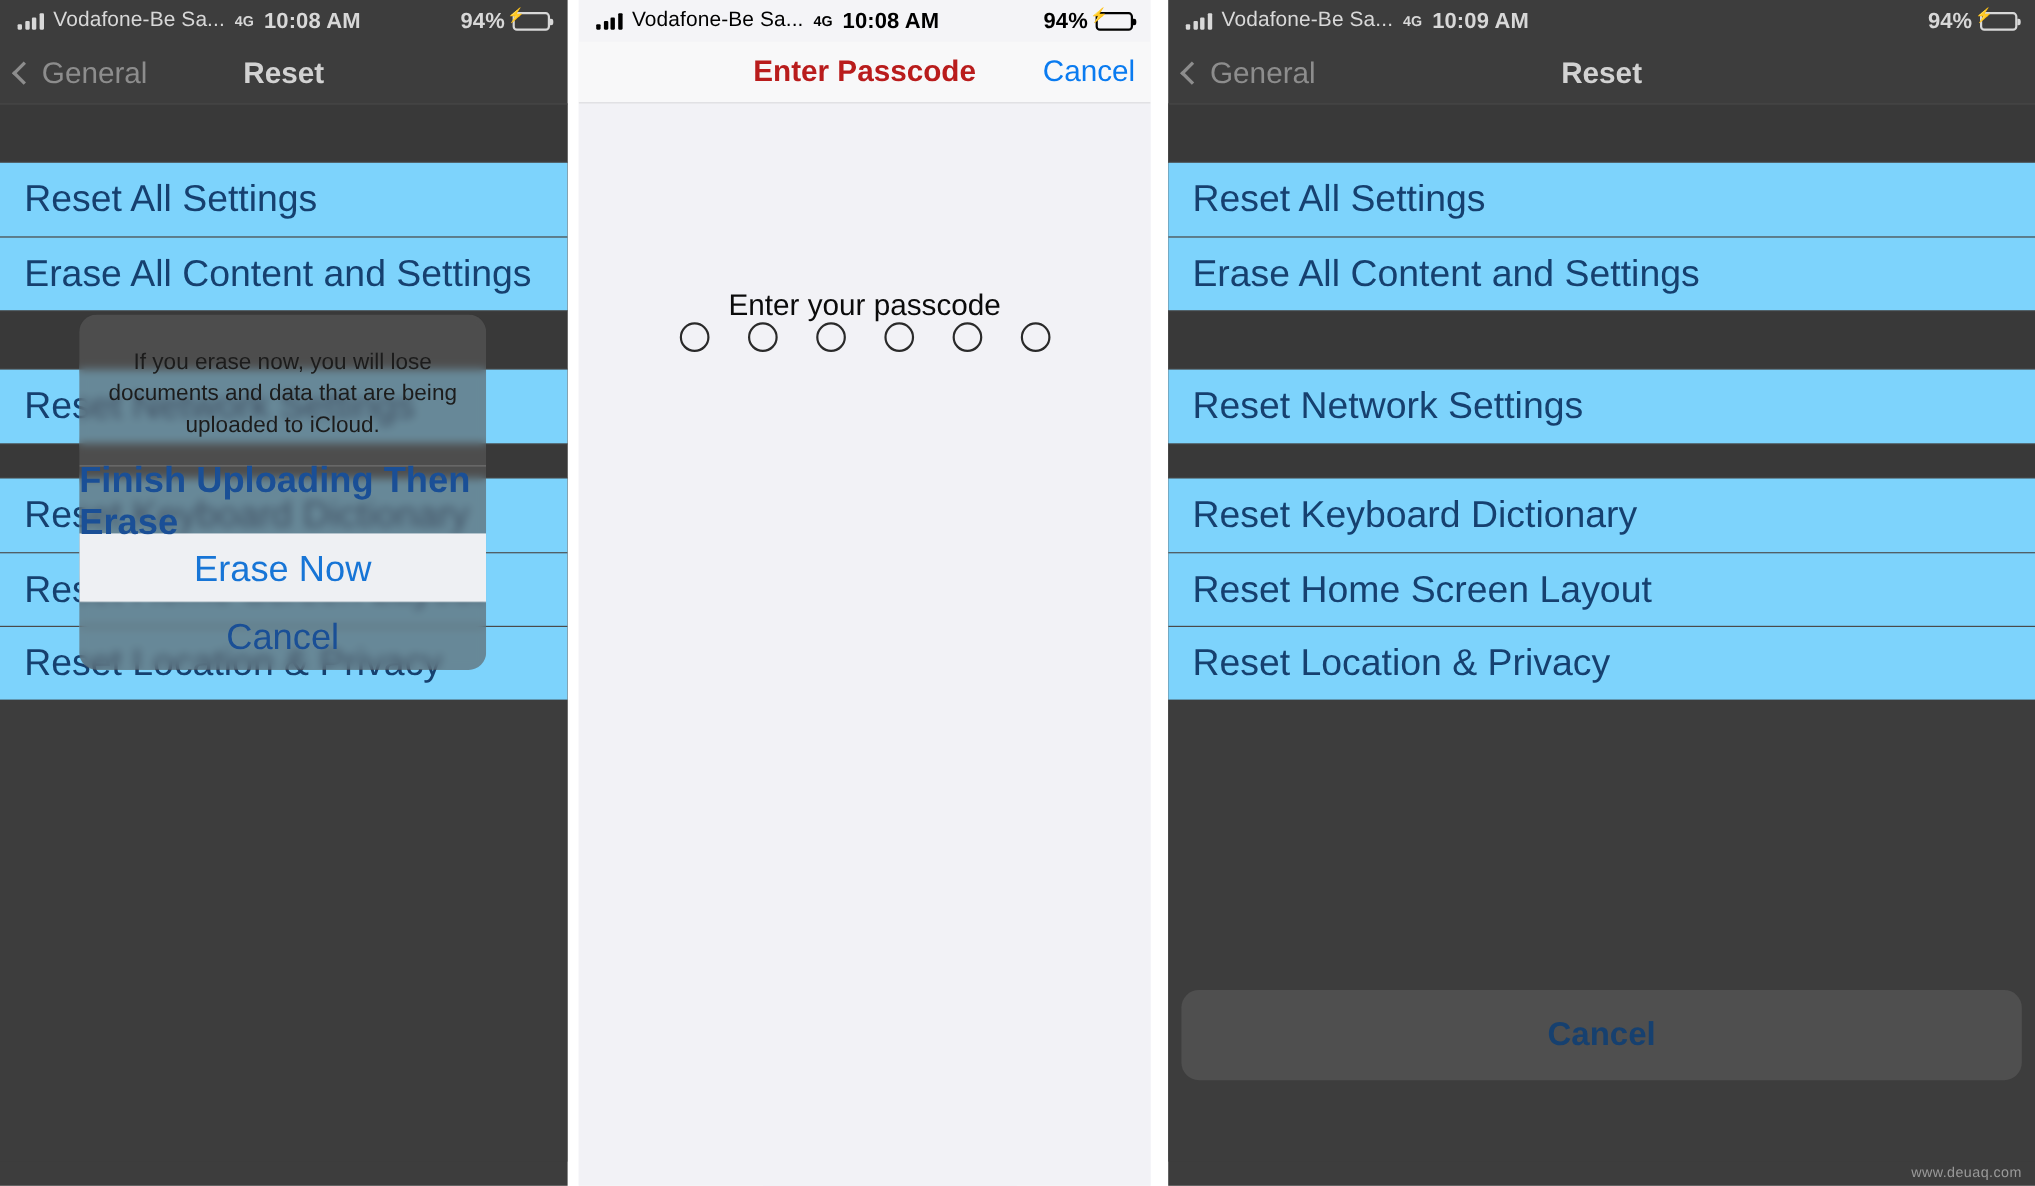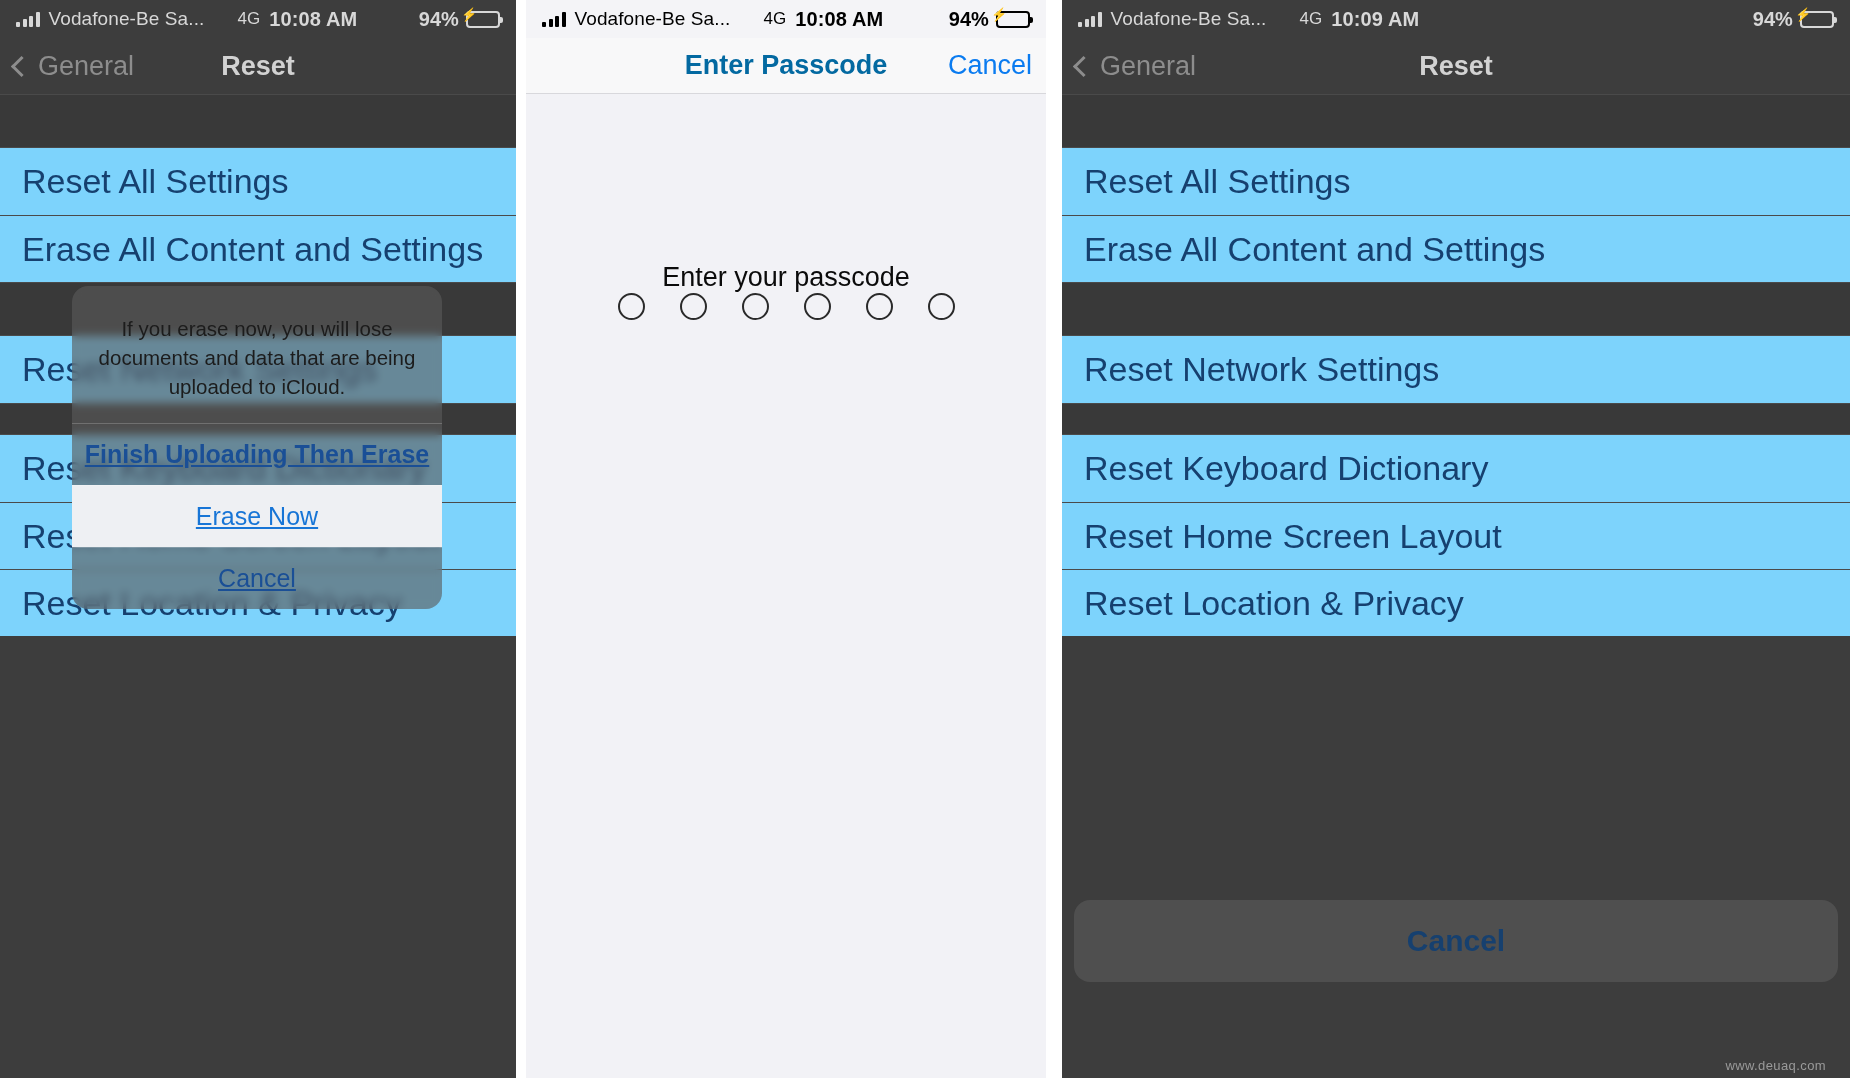--- a/index.html
+++ b/index.html
@@ -27,21 +27,21 @@
   .sb-dim { color:#d8d8d8; }
   .sb-light { color:#000000; }
   .sb-left { display:flex; align-items:center; gap:9px; }
   .bars { display:flex; align-items:flex-end; gap:2.5px; height:15px; }
   .bars i { width:4px; border-radius:1px; display:block; background:currentColor; }
   .bars i:nth-child(1){ height:5px; }
   .bars i:nth-child(2){ height:8px; }
   .bars i:nth-child(3){ height:11px; }
   .bars i:nth-child(4){ height:15px; }
   .carrier { font-weight:normal; font-size:19px; }
-  .net { font-weight:normal; font-size:17px;margin-left:24px; }
+  .net { font-weight:bold; font-size:13px; }
   .clock { font-weight:bold; font-size:20px; }
   .sb-right { margin-left:auto; display:flex; align-items:center; gap:7px; }
   .batt-pct { font-weight:bold; font-size:20px;margin-left:16px; }
   .batt {
     width:34px; height:17px; border:2px solid currentColor; border-radius:4px;
     position:relative; padding:1.5px;
   }
   .batt::after {
     content:""; position:absolute; right:-5px; top:4.5px; width:3px; height:6px;
     background:currentColor; border-radius:0 2px 2px 0;
@@ -64,21 +64,21 @@
   .chev {
     width:15px; height:15px; border-left:3.5px solid currentColor;
     border-bottom:3.5px solid currentColor; transform:rotate(45deg);
     display:inline-block; margin-right:4px;
   }
   .nav-title {
     position:absolute; left:0; right:0; text-align:center;
     font-size:27px; font-weight:bold; pointer-events:none;
   }
   .nav-dim .nav-title { color:#d2d2d2; }
-  .nav-light .nav-title { color:#0369a1; }
+  .nav-light .nav-title { color:#b91c1c; }
   .nav-action {
     margin-left:auto; font-size:27px; color:#0a7bf0; cursor:pointer; z-index:2;
   }
 
   
   .list { position:relative; }
   .row {
     height:67px; display:flex; align-items:center; padding:0 22px;
     font-size:34px; color:#16406f; position:relative; cursor:pointer;
     background:#7dd3fc;
@@ -93,23 +93,22 @@
     backdrop-filter:blur(4px);
   }
   .alert-body { padding:28px 26px 22px; text-align:center; }
   .alert-title {
     font-size:25px; font-weight:bold; color:#121212; line-height:1.28;
     margin-bottom:8px;
   }
   .alert-msg { font-size:20.5px; color:#1c1c1c; line-height:1.42; }
   .alert-btn {
     height:62px; display:flex; align-items:center; justify-content:center;
-    font-size:25px; color:#1a4f96; border-top:1px solid rgba(255,255,255,0.20);
+    font-size:33px; color:#1a4f96; border-top:1px solid rgba(255,255,255,0.20);
     cursor:pointer;
-    text-decoration:underline;
   }
   .alert-btn.bold { font-weight:bold; }
   .alert-btn.highlight { background:#eef0f3; color:#1775d6; }
 
   
   .pass-wrap {
     height:calc(1078px - 38px - 56px);
     display:flex; flex-direction:column; align-items:center;
     padding-top:168px; background:#f2f2f6;
   }
@@ -136,21 +135,21 @@
     font-size:29px; cursor:pointer;
   }
   .sheet-btn.destructive { background:#eef0f2; color:#e8443a; }
   .sheet-cancel {
     margin-top:12px; border-radius:16px; height:82px;
     background:rgba(90,90,90,0.62);
     display:flex; align-items:center; justify-content:center;
     font-size:30px; font-weight:bold; color:#16406f; cursor:pointer;
   }
   .watermark {
-    position:absolute; right:24px; bottom:5px;
+    position:absolute; right:12px; bottom:5px;
     font-size:13px; color:#9a9a9a; letter-spacing:.4px;
   }
 </style>
 </head>
 <body>
 
 <div class="stage">
 
   <div class="panel dim" style="width:516px;">
     <div class="statusbar sb-dim">

